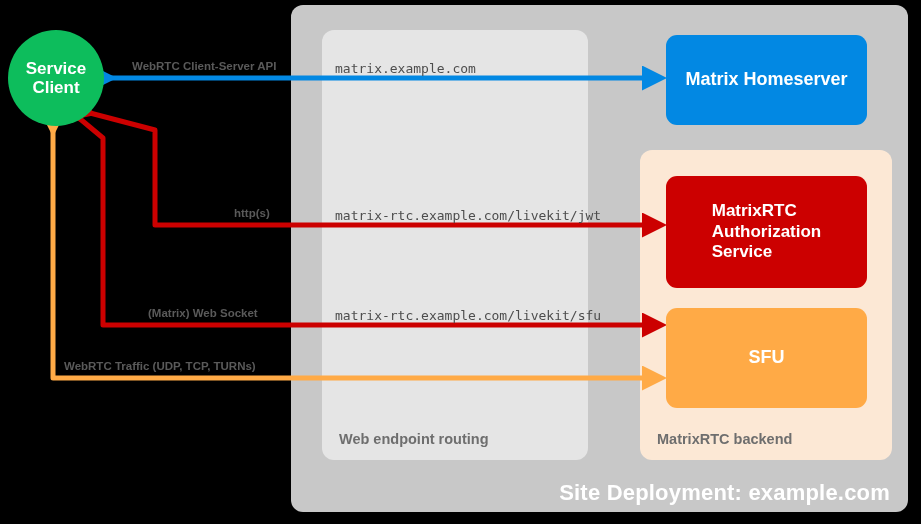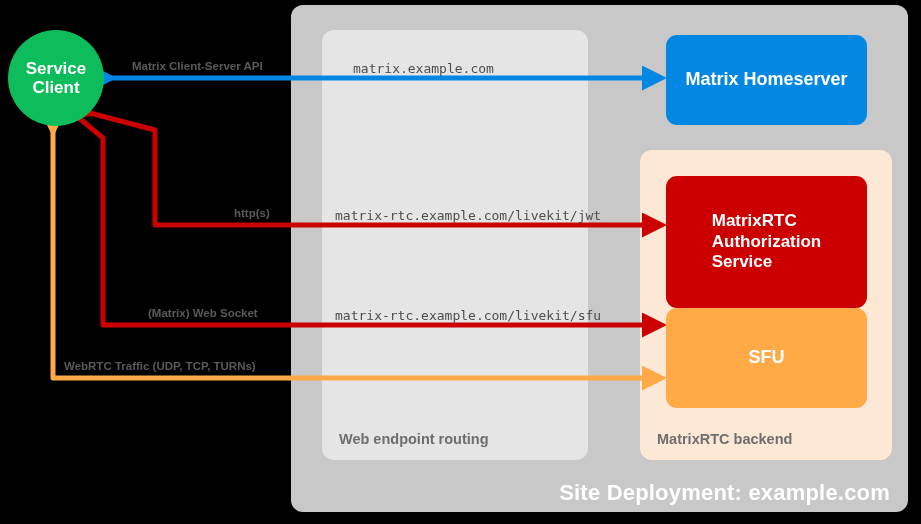--- a/index.html
+++ b/index.html
@@ -112,21 +112,21 @@
     top: 35px;
     width: 201px;
     height: 90px;
     background: #0288e3;
     font-size: 18px;
   }
   .auth-node {
     left: 666px;
     top: 176px;
     width: 201px;
-    height: 132px;
+    height: 112px;
     background: #cc0000;
     font-size: 17px;
   }
   .sfu-node {
     left: 666px;
     top: 308px;
     width: 201px;
     height: 100px;
     background: #ffaa46;
     font-size: 18px;
@@ -208,27 +208,27 @@
       <div>MatrixRTC</div>
       <div>Authorization</div>
       <div>Service</div>
     </div>
   </div>
 
   <div class="box-node sfu-node">
     <span>SFU</span>
   </div>
 
-  <div class="edge-label" style="left:132px; top:60px;">Matrix Client-Server API</div>
+  <div class="edge-label" style="left:132px; top:60px;">WebRTC Client-Server API</div>
 
   <div class="edge-label" style="left:234px; top:207px;">http(s)</div>
 
   <div class="edge-label" style="left:148px; top:307px;">(Matrix) Web Socket</div>
 
   <div class="edge-label" style="left:64px; top:360px;">WebRTC Traffic (UDP, TCP, TURNs)</div>
 
-  <div class="endpoint-label" style="left:353px; top:61px;">matrix.example.com</div>
+  <div class="endpoint-label" style="left:335px; top:61px;">matrix.example.com</div>
 
   <div class="endpoint-label" style="left:335px; top:208px;">matrix-rtc.example.com/livekit/jwt</div>
 
   <div class="endpoint-label" style="left:335px; top:308px;">matrix-rtc.example.com/livekit/sfu</div>
 
 </div>
 
 </body></html>

